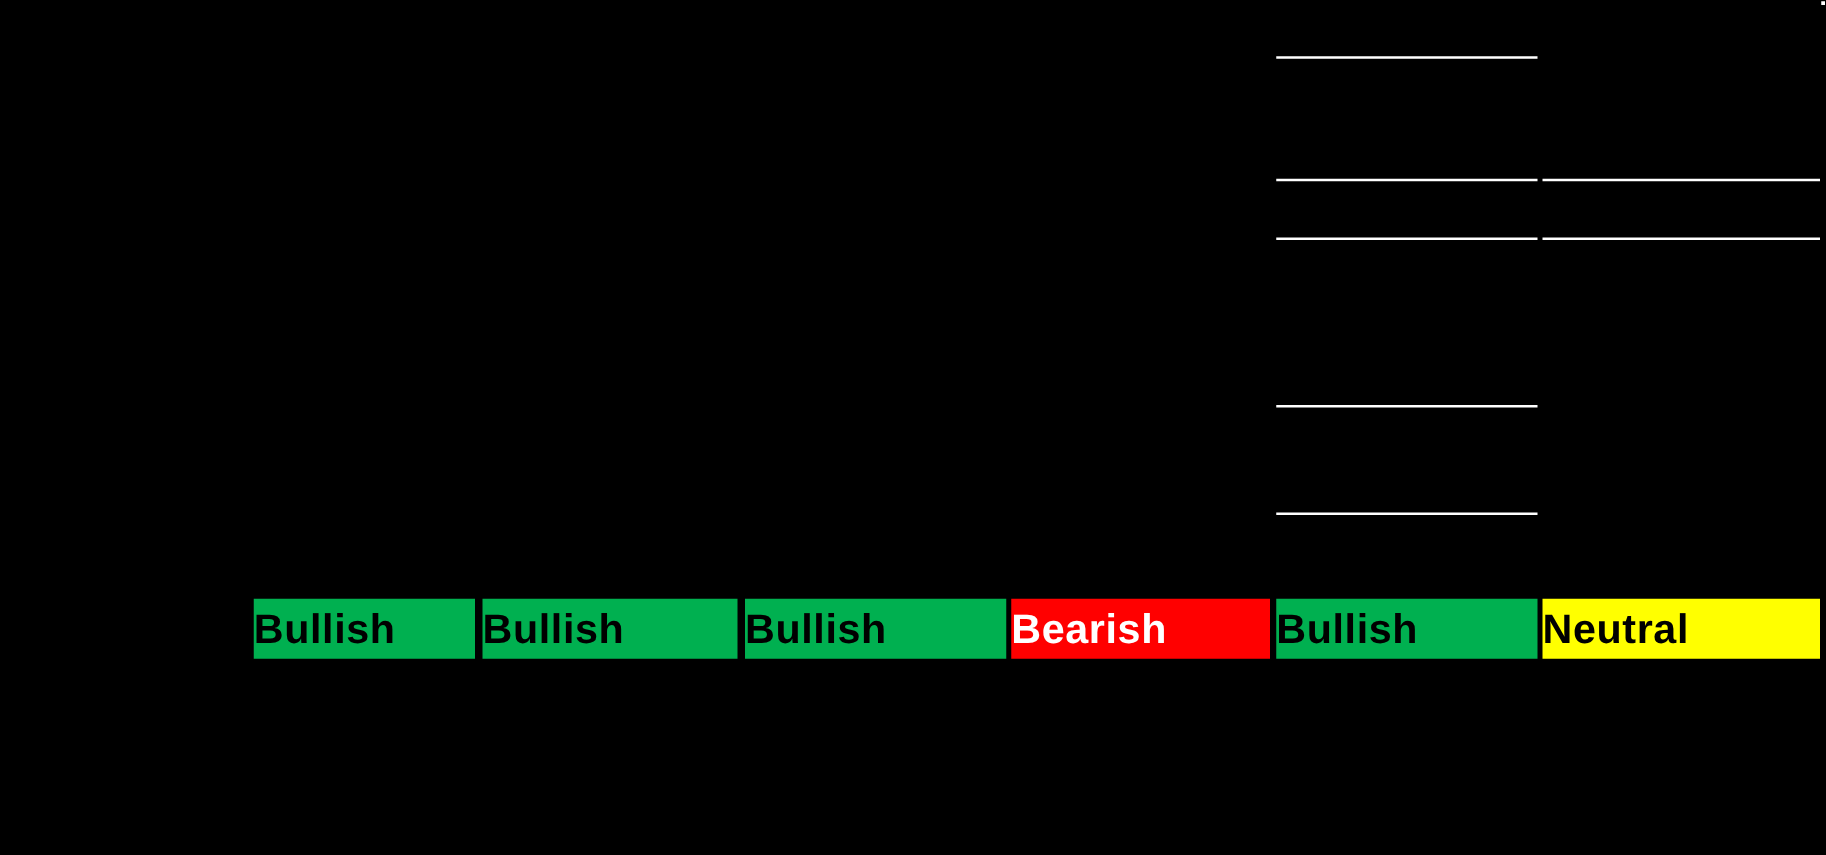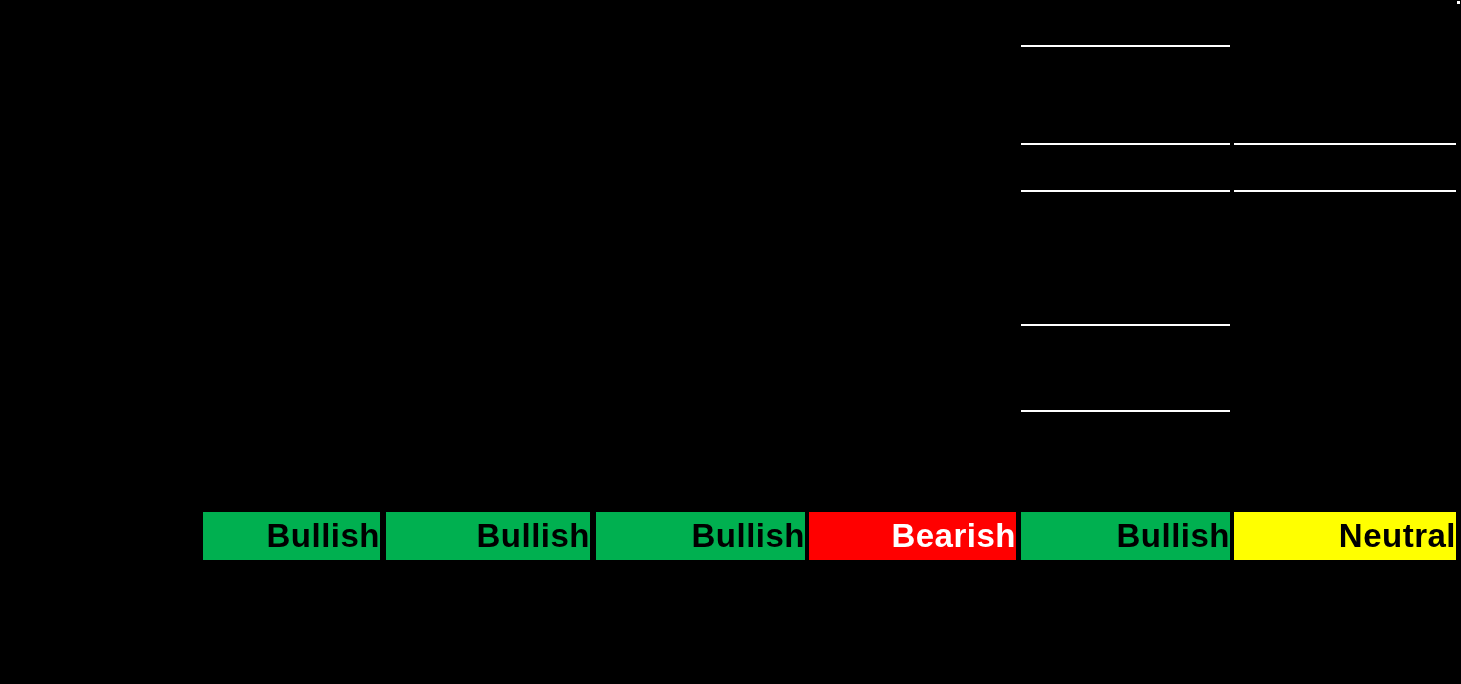--- a/index.html
+++ b/index.html
@@ -18,24 +18,24 @@
     position: absolute;
     height: 2px;
   }
   .speck {
     position: absolute;
     width: 3px;
     height: 3px;
   }
   .signal-cell {
     position: absolute;
-    top: 512px;
+    top: 479px;
     height: 48px;
     line-height: 48px;
-    text-align: right;
+    text-align: left;
     font-weight: bold;
     font-size: 33px;
     letter-spacing: 0.5px;
   }
 </style>
 </head>
 <body>
 
 <div id="canvas" style="background-color: rgb(0, 0, 0);">
 

